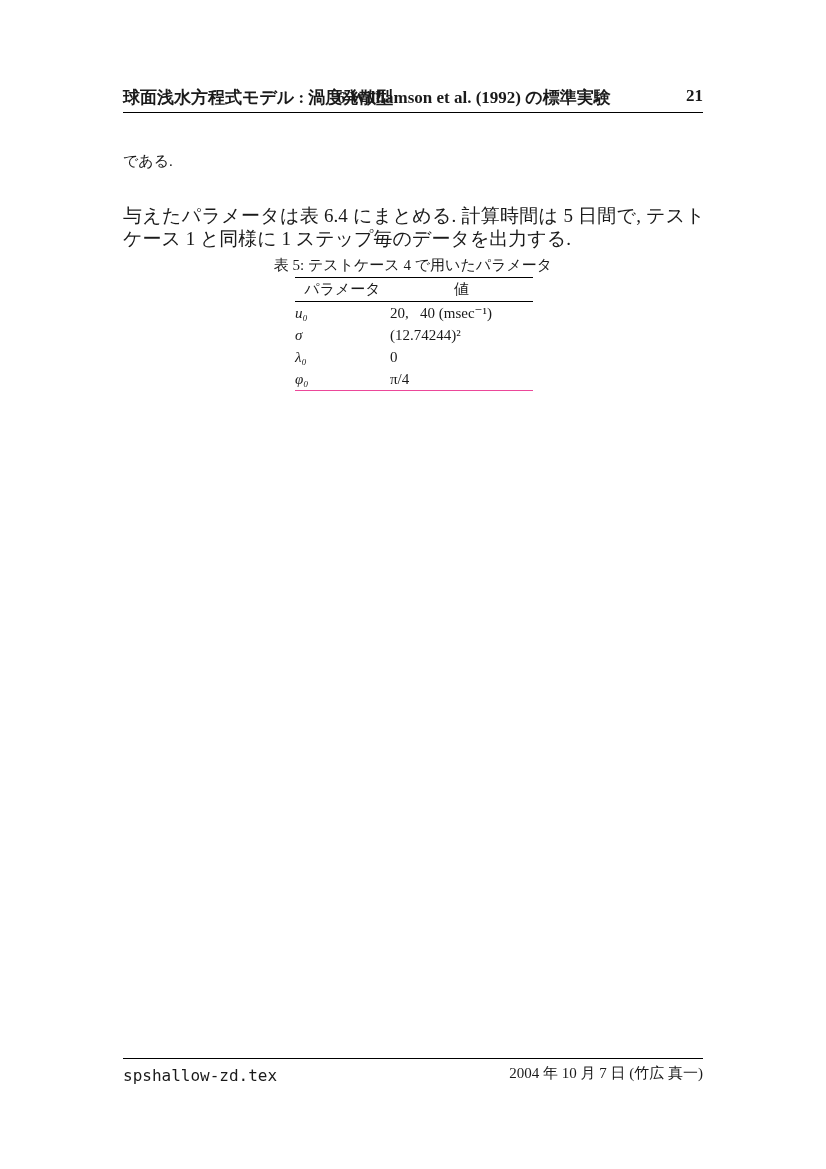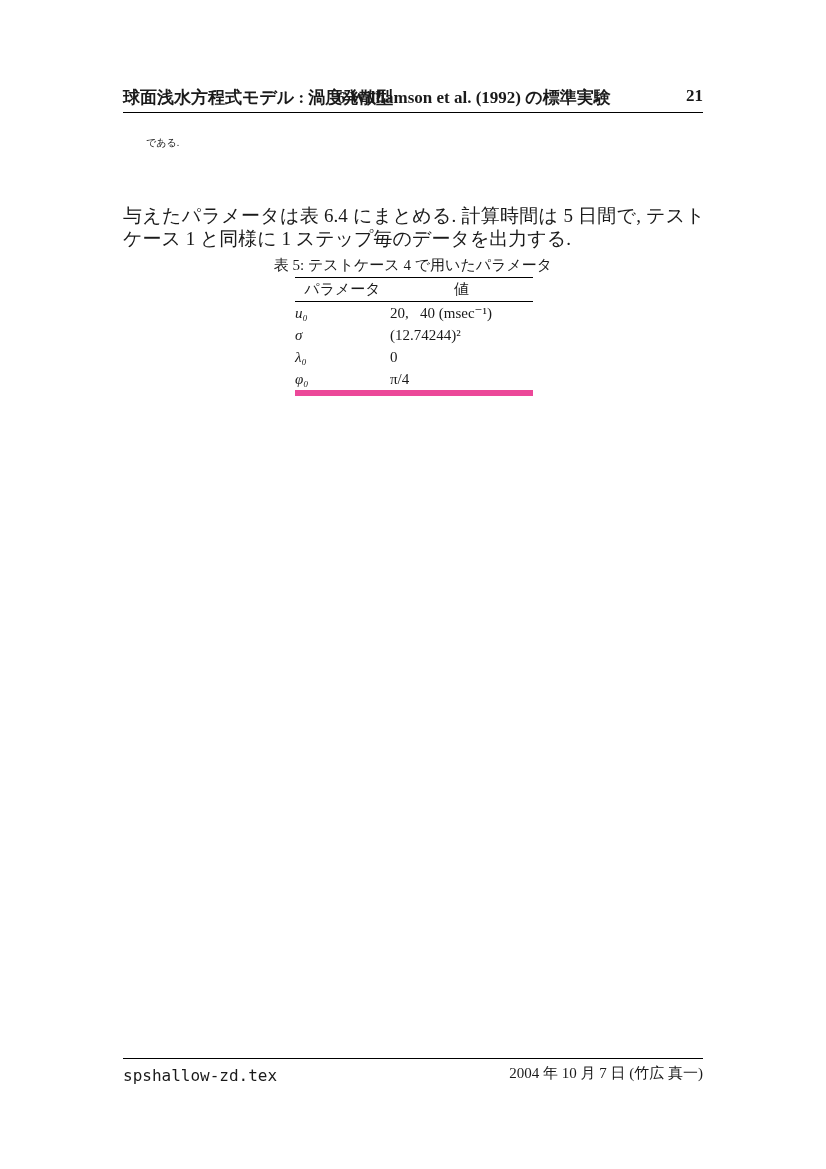--- a/index.html
+++ b/index.html
@@ -46,23 +46,22 @@
     top: 86px;
     font-size: 17px;
     font-weight: bold;
     margin-left: 32px;
   }
   .hdr-rule { top: 112px; }
   
   .para1 {
     position: absolute;
     left: 123px;
-    top: 126px;
-    font-size: 10px;
-    margin-left: 23px;
+    top: 137px;
+    font-size: 15px;
   }
   .para2 {
     position: absolute;
     left: 123px;
     top: 185px;
     width: 582px;
     font-size: 19px;
     line-height: 23px;
     text-align: justify;
   }
@@ -78,21 +77,21 @@
   }
   table.params {
     position: absolute;
     left: 295px;
     top: 277px;
     width: 238px;
     border-collapse: collapse;
     table-layout: fixed;
     font-size: 15px;
     border-top: 1px solid #000;
-    border-bottom: 6px solid #ec4899;
+    border-bottom: 1px solid #ec4899;
   }
   table.params col.c1 { width: 95px; }
   table.params col.c2 { width: 143px; }
   table.params th {
     font-weight: normal;
     text-align: center;
     height: 23px;
     border-bottom: 1px solid #000;
     padding: 0;
   }

